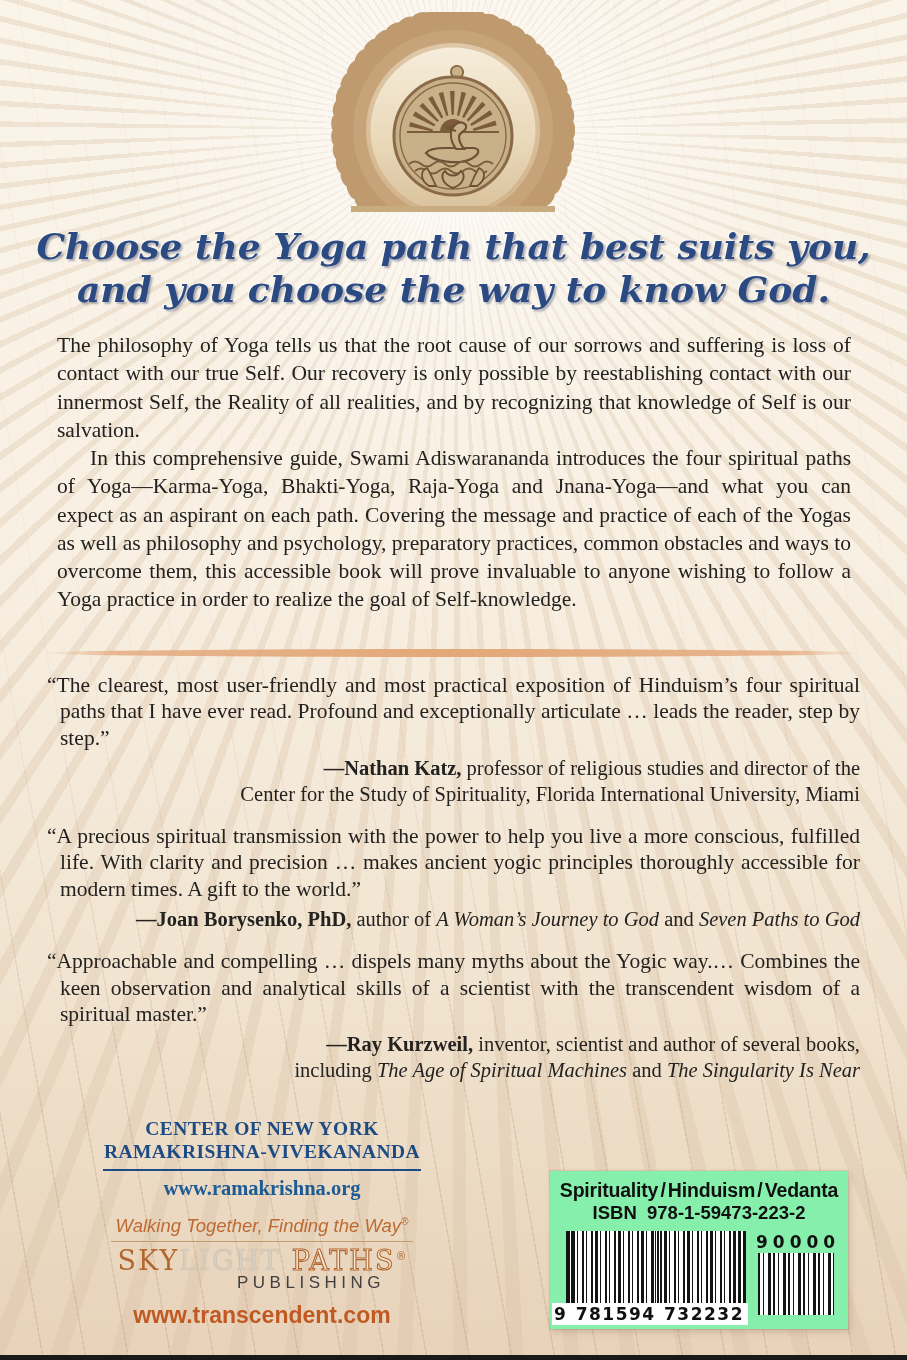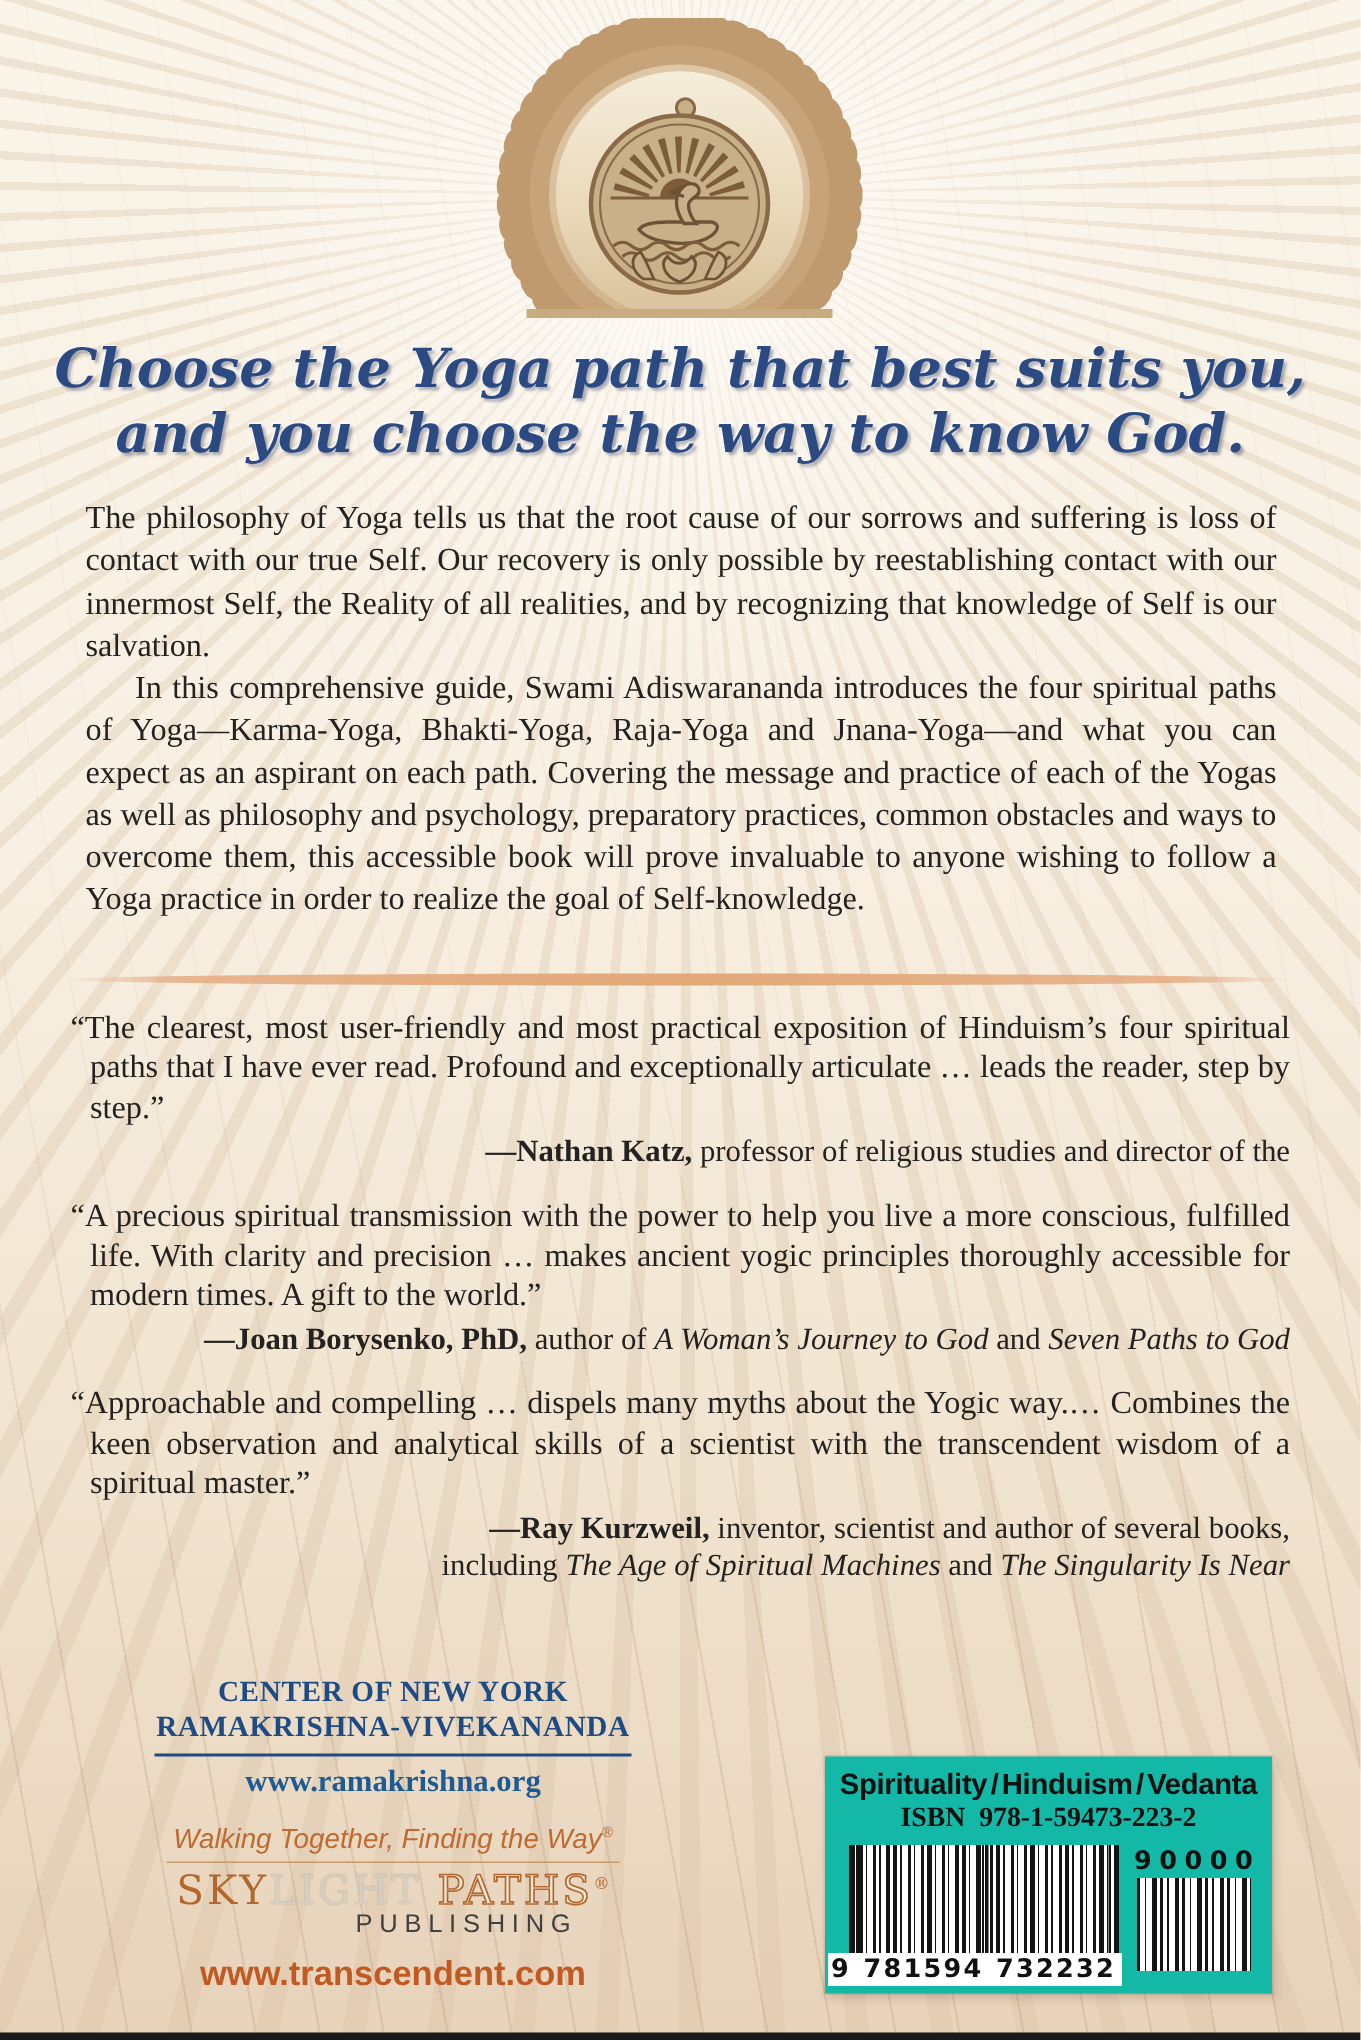--- a/index.html
+++ b/index.html
@@ -53,25 +53,25 @@
   .logo-line{font-family:"DejaVu Serif",serif;font-size:27px;letter-spacing:2px;line-height:1.05;}
   .logo-sky{color:#b3672f;}
   .logo-light{color:#d6cec1;text-shadow:0 0 1px #b0a28c;}
   .logo-paths{color:#f3e9d8;-webkit-text-stroke:1.1px #b3672f;}
   .logo-reg{font-size:11px;color:#b3672f;vertical-align:super;letter-spacing:0;}
   .publishing{margin-top:-2px;font-family:"Liberation Sans",sans-serif;font-size:17px;
     letter-spacing:4.5px;color:#404040;padding-left:98px;}
   .sky-url{margin-top:9px;font-family:"Liberation Sans",sans-serif;font-weight:bold;
     font-size:23px;color:#c05a22;}
   
-  .isbnbox{position:absolute;left:550px;top:1171px;width:298px;height:158px;background:#14b8a6;
+  .isbnbox{position:absolute;left:550px;top:1171px;width:298px;height:158px;background:#86efac;
     box-shadow:0 0 0 1px rgba(90,70,50,.12), 2px 3px 6px rgba(120,90,60,.25);}
   .cat{margin-top:8px;text-align:center;font-family:"Liberation Sans",sans-serif;font-weight:bold;
     font-size:19.5px;color:#101010;word-spacing:-3px;letter-spacing:-.2px;}
-  .isbnline{text-align:center;font-family:Liberation Serif, serif;font-weight:bold;
+  .isbnline{text-align:center;font-family:Liberation Sans, sans-serif;font-weight:bold;
     font-size:18.5px;color:#101010;white-space:pre;margin-top:0px;}
   .bars-wrap{position:relative;height:104px;margin-top:2px;}
   .ean-main{position:absolute;left:18px;top:5px;width:176px;height:72px;
     background:repeating-linear-gradient(90deg,#141414 0 2px,#fff 2px 4px,#141414 4px 7px,#fff 7px 9px,#141414 9px 10px,#fff 10px 14px,#141414 14px 16px,#fff 16px 18px,#141414 18px 19px,#fff 19px 23px);}
   .guard{position:absolute;top:5px;width:7px;height:88px;
     background:linear-gradient(90deg,#141414 0 2px,rgba(0,0,0,0) 2px 5px,#141414 5px 7px);}
   .g-left{left:16px;} .g-mid{left:102px;} .g-right{left:189px;}
   .ean-digits{position:absolute;left:2px;top:77px;width:196px;height:22px;background:#fff;
     display:flex;justify-content:space-between;align-items:center;padding:0 4px 0 2px;box-sizing:border-box;
     font-family:"DejaVu Sans",sans-serif;font-weight:bold;font-size:17px;color:#101010;}
@@ -139,21 +139,21 @@
 <div class="intro">
   <p class="p1">The philosophy of Yoga tells us that the root cause of our sorrows and suffering is loss of contact with our true Self. Our recovery is only possible by reestablishing contact with our innermost Self, the Reality of all realities, and by recognizing that knowledge of Self is our salvation.</p>
   <p class="p2">In this comprehensive guide, Swami Adiswarananda introduces the four spiritual paths of Yoga—Karma-Yoga, Bhakti-Yoga, Raja-Yoga and Jnana-Yoga—and what you can expect as an aspirant on each path. Covering the message and practice of each of the Yogas as well as philosophy and psychology, preparatory practices, common obstacles and ways to overcome them, this accessible book will prove invaluable to anyone wishing to follow a Yoga practice in order to realize the goal of Self-knowledge.</p>
 </div>
 
 <div class="divider"></div>
 
 <div class="quotes">
   <div class="quote">
     <p class="qtext">“The clearest, most user-friendly and most practical exposition of Hinduism’s four spiritual paths that I have ever read. Profound and exceptionally articulate … leads the reader, step by step.”</p>
-    <p class="qattr"><b>—Nathan Katz,</b><span> professor of religious studies and director of the</span><br></p>
+    <p class="qattr"><b>—Nathan Katz,</b><span> professor of religious studies and director of the</span><br><span>Center for the Study of Spirituality, Florida International University, Miami</span></p>
   </div>
   <div class="quote">
     <p class="qtext">“A precious spiritual transmission with the power to help you live a more conscious, fulfilled life. With clarity and precision … makes ancient yogic principles thoroughly accessible for modern times. A gift to the world.”</p>
     <p class="qattr"><b>—Joan Borysenko, PhD,</b><span> author of </span><i>A Woman’s Journey to God</i><span> and </span><i>Seven Paths to God</i></p>
   </div>
   <div class="quote">
     <p class="qtext">“Approachable and compelling … dispels many myths about the Yogic way.… Combines the keen observation and analytical skills of a scientist with the transcendent wisdom of a spiritual master.”</p>
     <p class="qattr"><b>—Ray Kurzweil,</b><span> inventor, scientist and author of several books,</span><br><span>including </span><i>The Age of Spiritual Machines</i><span> and </span><i>The Singularity Is Near</i></p>
   </div>
 </div>

